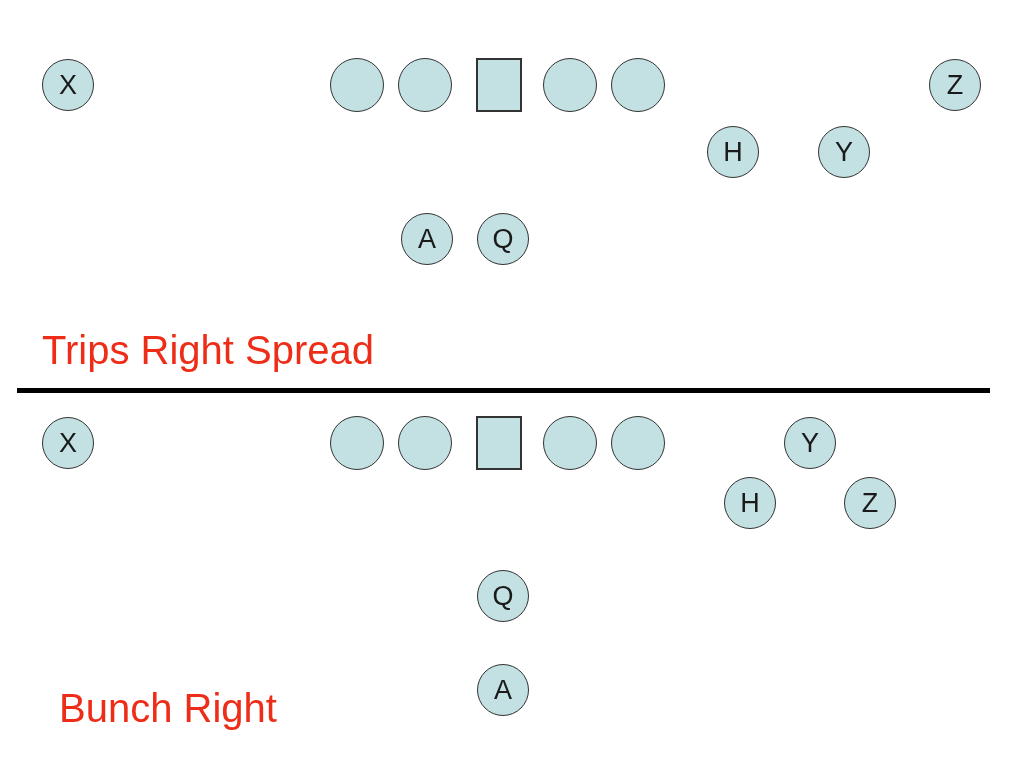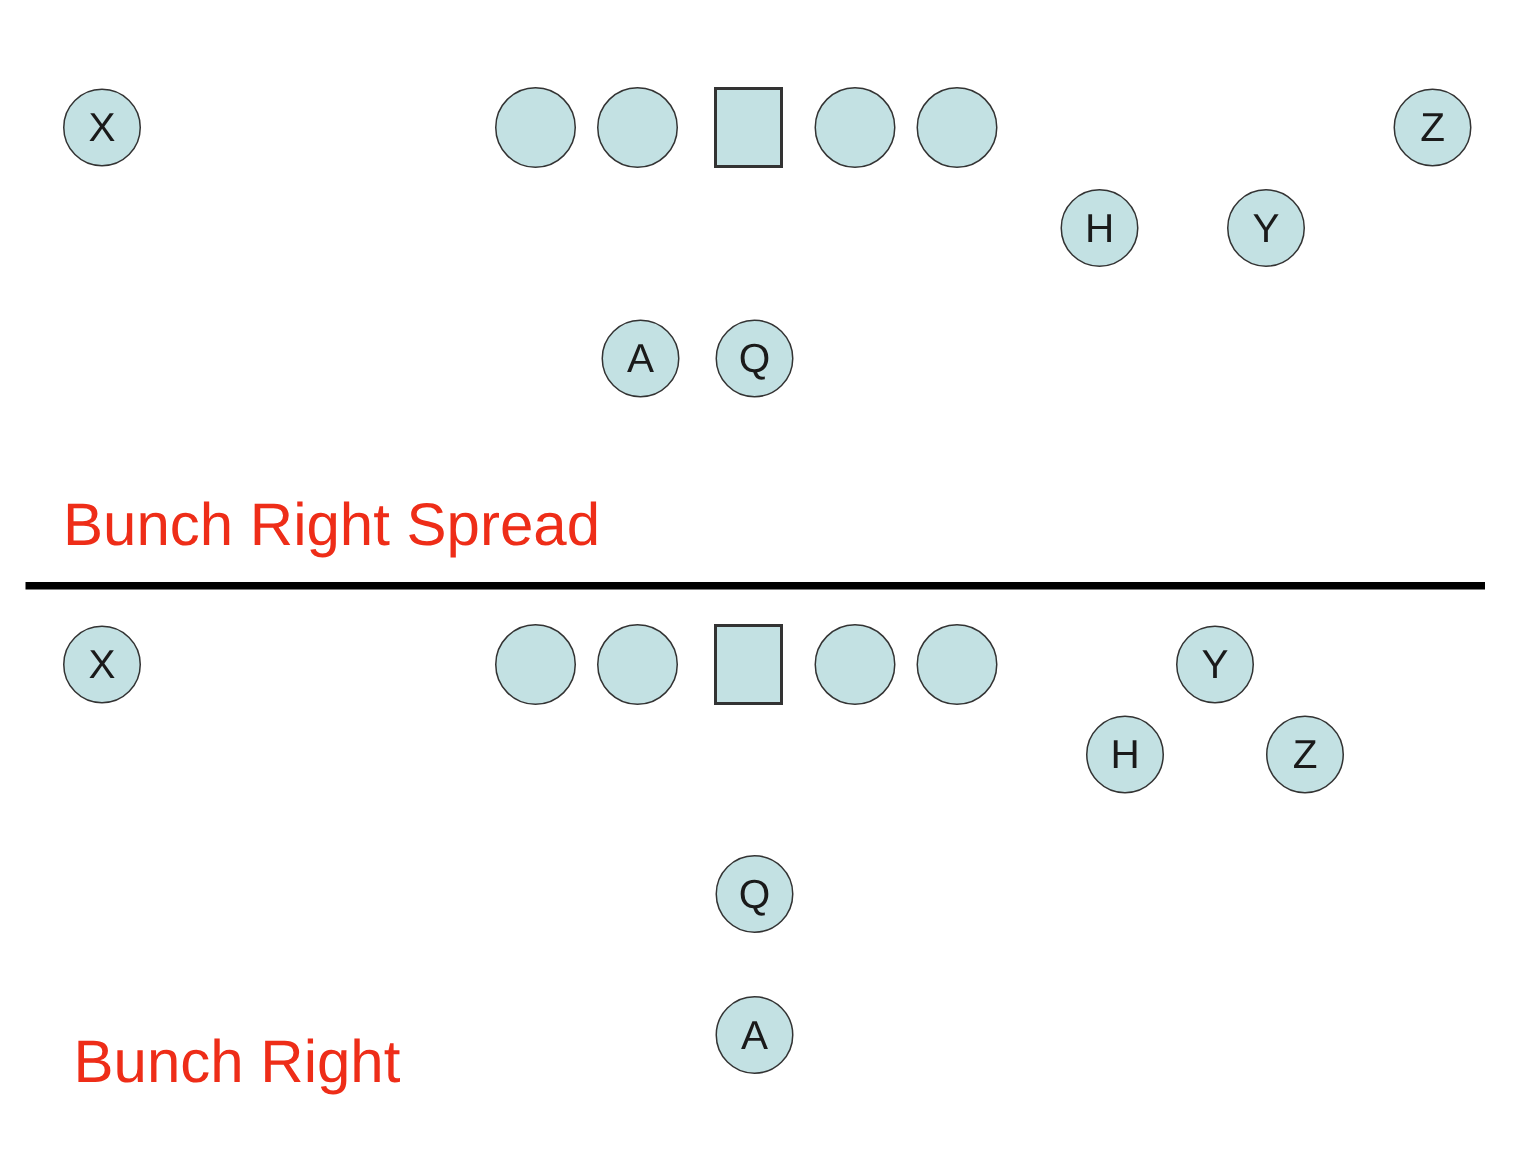--- a/index.html
+++ b/index.html
@@ -44,27 +44,27 @@
     height: 5px;
     background: var(--divider-color, #000000);
   }
 </style>
 </head>
 <body>
 
 <div class="slide">
 
   <div class="formation">
-    <div class="formation-title" style="left: 42px; top: 328px;">Bunch Right Spread</div>
+    <div class="formation-title" style="left: 42px; top: 328px;">Trips Right Spread</div>
   </div>
 
   <div class="divider"></div>
 
   <div class="formation">
-    <div class="formation-title" style="left: 49px; top: 686px;">Bunch Right</div>
+    <div class="formation-title" style="left: 59px; top: 686px;">Bunch Right</div>
   </div>
 
 <div class="player circle" style="left: 42px; top: 59px; width: 52px; height: 52px;">X</div>
     <div class="player circle" style="left: 330px; top: 58px; width: 54px; height: 54px;"></div>
     <div class="player circle" style="left: 398px; top: 58px; width: 54px; height: 54px;"></div>
     <div class="player square" style="left: 476px; top: 58px; width: 46px; height: 54px;"></div>
     <div class="player circle" style="left: 543px; top: 58px; width: 54px; height: 54px;"></div>
     <div class="player circle" style="left: 611px; top: 58px; width: 54px; height: 54px;"></div>
     <div class="player circle" style="left: 707px; top: 126px; width: 52px; height: 52px;">H</div>
     <div class="player circle" style="left: 818px; top: 126px; width: 52px; height: 52px;">Y</div>

